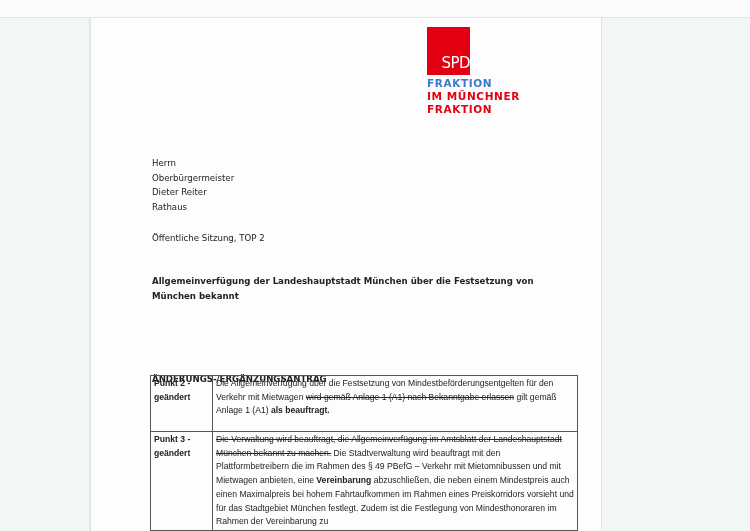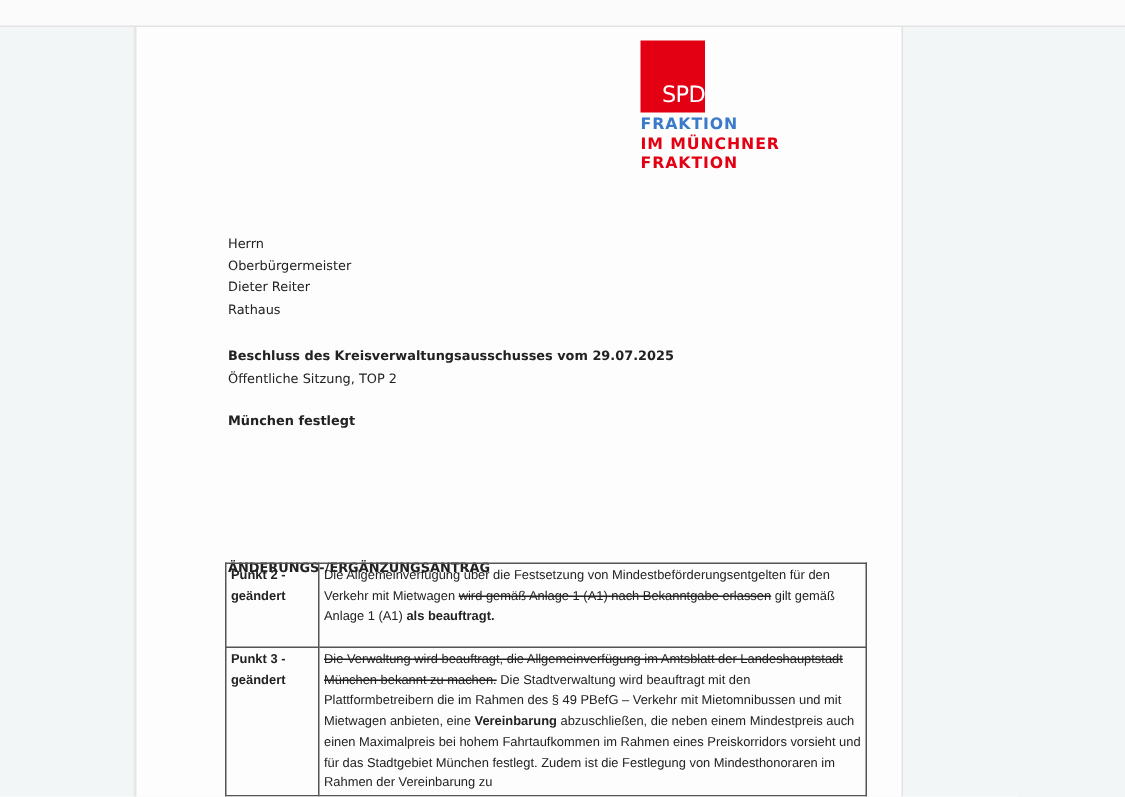--- a/index.html
+++ b/index.html
@@ -36,26 +36,26 @@
   </div>
 
   <div class="text" style="top:114px;">
     <div>Herrn</div>
     <div>Oberbürgermeister</div>
     <div>Dieter Reiter</div>
     <div>Rathaus</div>
   </div>
 
   <div class="text" style="top:189px;">
-    <div class="bold">Beschluss des Kreisverwaltungsausschusses vom 29.07.2025</div>
     <div>Öffentliche Sitzung, TOP 2</div>
   </div>
 
   <div class="text bold" style="top:232px;">
-    <div>München festlegt</div>
+    <div>Allgemeinverfügung der Landeshauptstadt München über die Festsetzung von</div>
+    <div>München bekannt</div>
   </div>
 
 
   <div class="text bold" style="top:330px;">ÄNDERUNGS-/ERGÄNZUNGSANTRAG</div>
 
   <table class="amend">
     <tbody>
     <tr style="height:56px;margin-top:28px;">
       <td class="c1 bold" style="font-weight:bold;">Punkt 2 - geändert</td>
       <td><span>Die Allgemeinverfügung über die Festsetzung von Mindestbeförderungsentgelten für den Verkehr mit Mietwagen </span><span class="strike">wird gemäß Anlage 1 (A1) nach Bekanntgabe erlassen</span><span> gilt gemäß Anlage 1 (A1) </span><span class="bold" style="font-weight:bold;">als beauftragt.</span></td>

